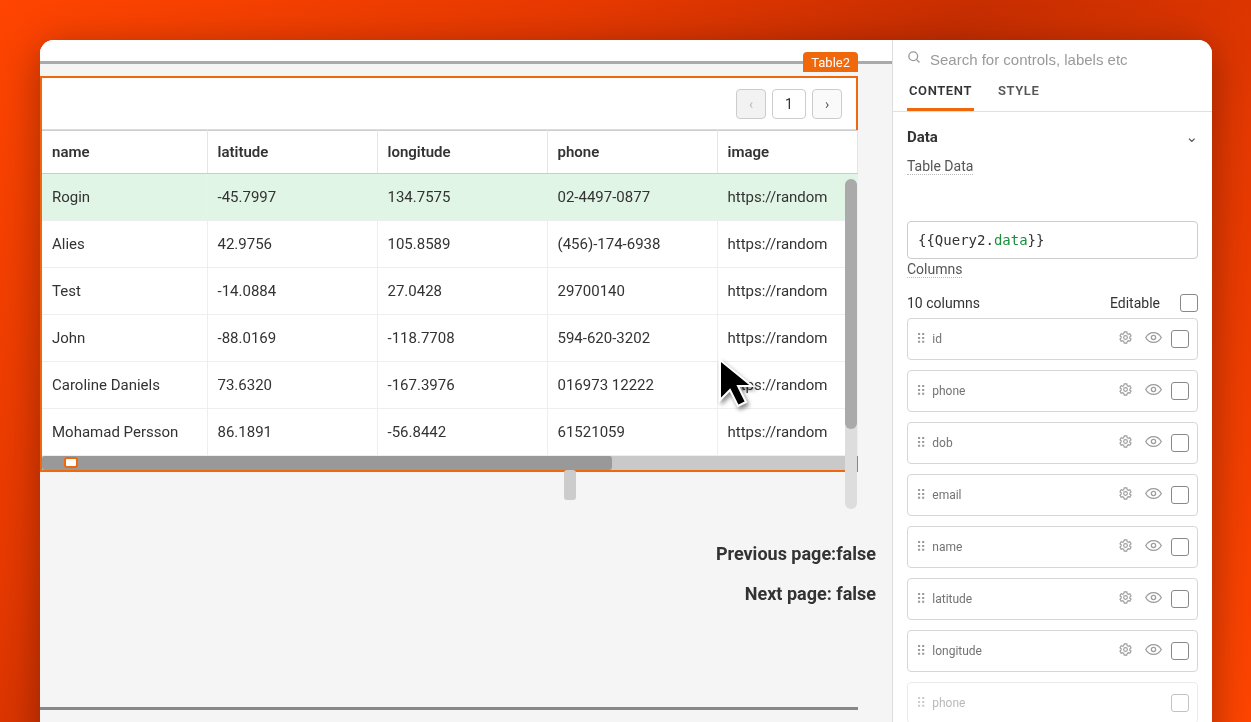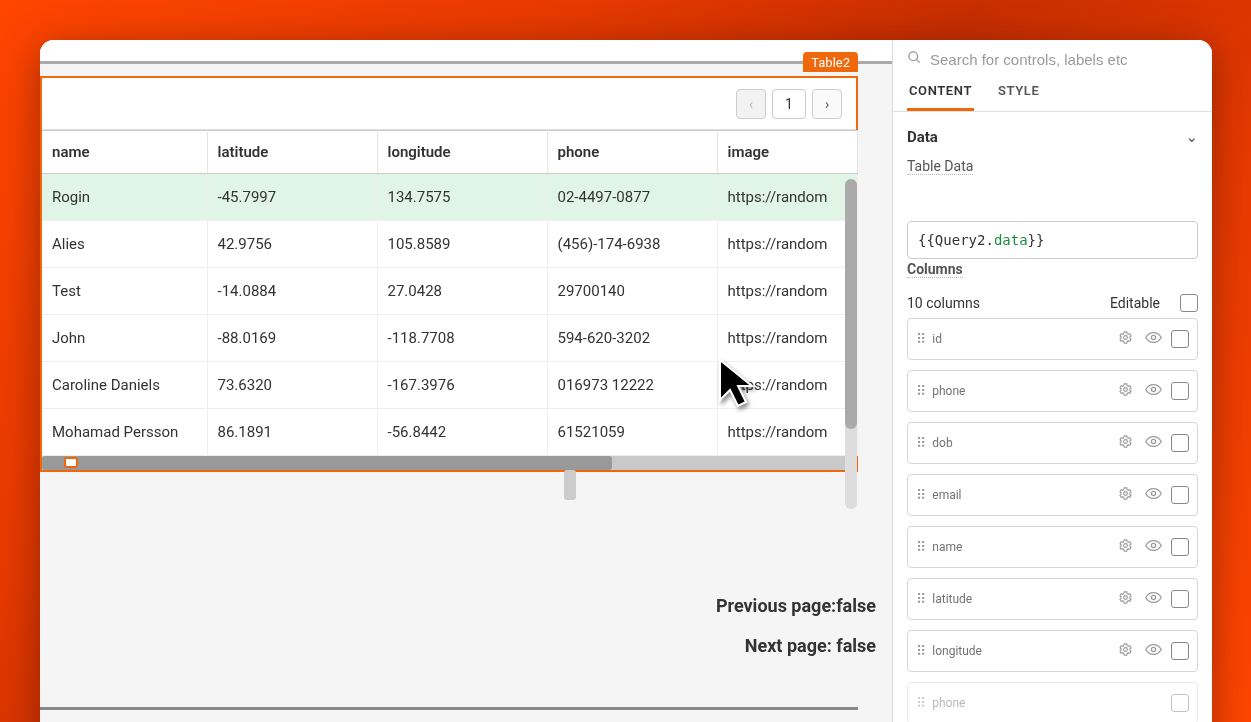--- a/index.html
+++ b/index.html
@@ -150,21 +150,21 @@
         <div class="h-scroll">
           <div class="h-thumb"></div>
           <div class="h-handle"></div>
         </div>
       </div>
       <div class="v-scroll">
         <div class="v-thumb"></div>
       </div>
     </div>
 
-    <div class="status" style="position:absolute; right:0; top:524px; width:818px;">
+    <div class="status" style="position:absolute; right:0; top:472px; width:818px;">
       <div>Previous page:false</div>
       <div>Next page: false</div>
     </div>
 
     <div class="canvas-divider"></div>
     <div class="side-handle"></div>
 
     <svg class="cursor-arrow" width="46" height="54" viewBox="0 0 46 54">
       <path d="M2 2 L2 42 L12 32 L20 48 L28 44 L20 28 L34 28 Z" fill="#000" stroke="#fff" stroke-width="2"></path>
     </svg>
@@ -188,21 +188,21 @@
     <div class="section">
       <div class="sec-head">
         <span class="ttl">Data</span>
         <span class="chev">⌄</span>
       </div>
       <span class="field-label">Table Data</span>
       <div class="code-box">
         <span>{{</span><span>Query2.</span><span class="expr">data</span><span>}}</span>
       </div>
 
-      <span class="field-label" style="margin-top:0;font-weight:bold;">Columns</span>
+      <span class="field-label" style="margin-top:0;">Columns</span>
       <div class="cols-head">
         <span class="cnt">10 columns</span>
         <span class="edit">
           <span>Editable</span>
           <span class="chk"></span>
         </span>
       </div>
 
       <div>
         <div class="col-row">

